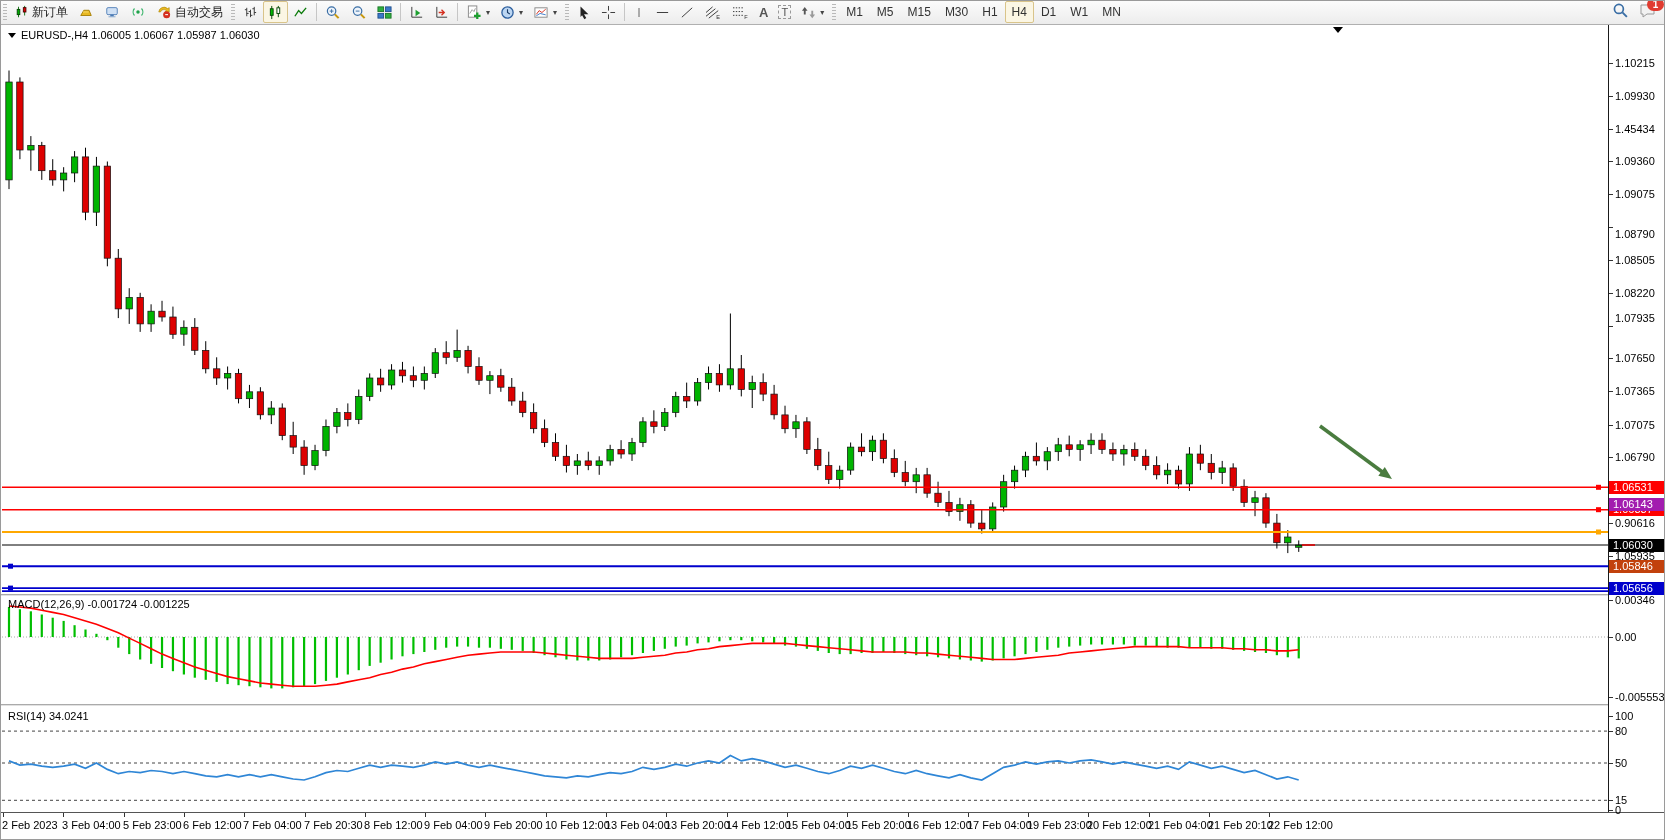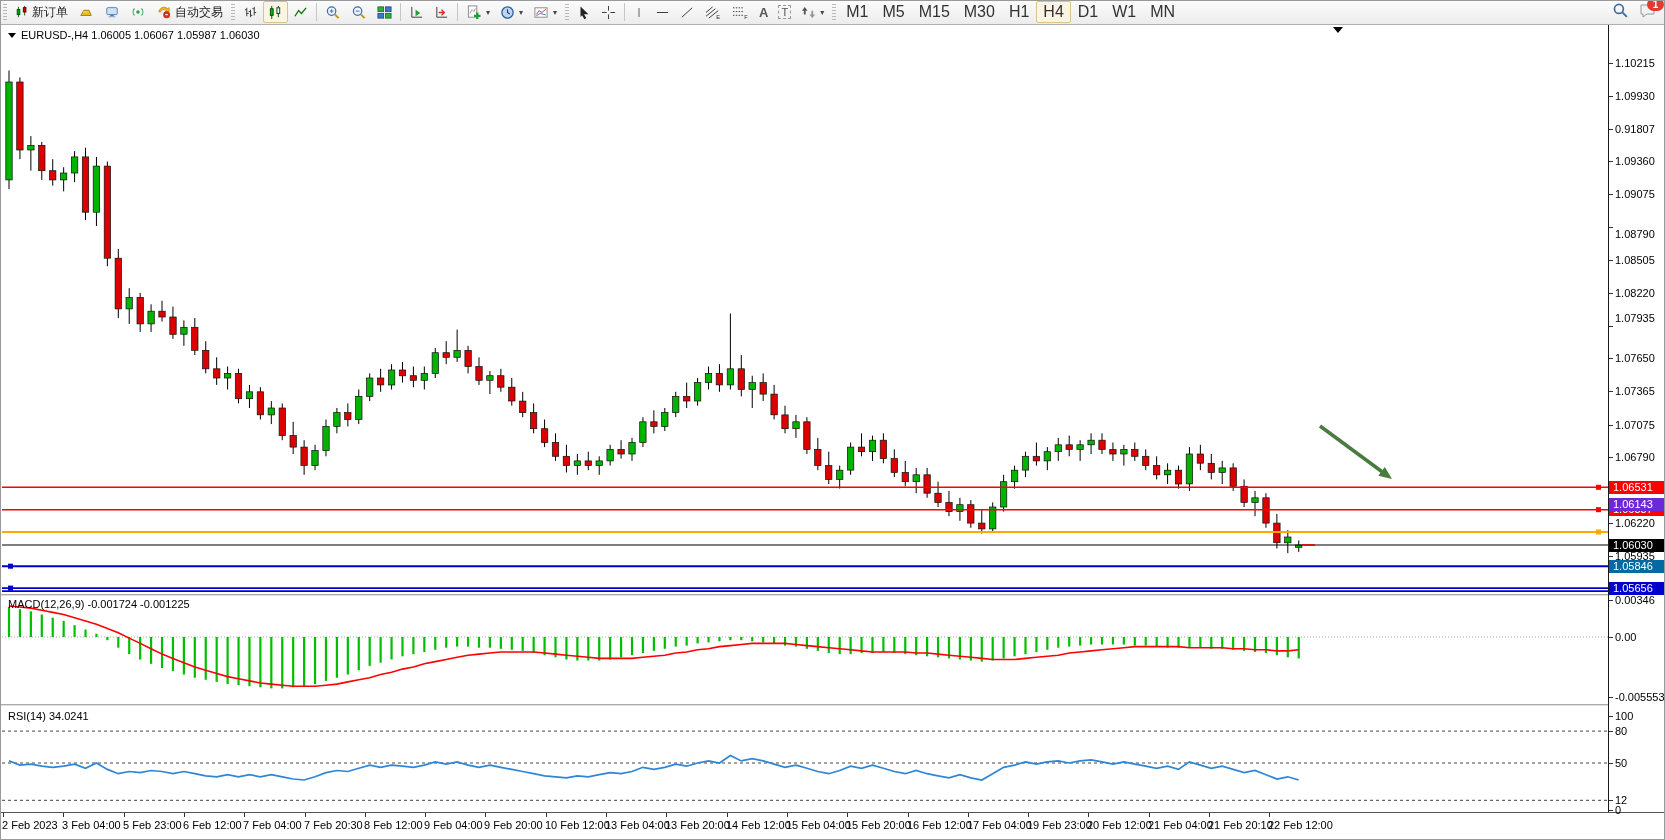--- a/index.html
+++ b/index.html
@@ -14,21 +14,21 @@
            font-size:12px;color:#222;z-index:20;}
   .tb-grip{width:4px;height:16px;margin:0 3px;
            background-image:repeating-linear-gradient(to bottom,#b9b9b9 0 1px,transparent 1px 3px);}
   .tb-sep{width:1px;height:18px;background:#c6c6c6;margin:0 3px;}
   .tb-btn{height:20px;display:flex;align-items:center;gap:3px;padding:0 4px;
           border:1px solid transparent;border-radius:2px;cursor:default;white-space:nowrap;}
   .tb-btn.active{background:#fbf6e4;border:1px solid #d9c48a;}
   .tb-btn svg{display:block;}
   .dd{font-size:8px;color:#444;margin-left:1px;}
   .tf-group{display:flex;align-items:center;}
-  .tf-group .tb-btn{padding:0 6px;font-size:16px;color:#333;}
+  .tf-group .tb-btn{padding:0 6px;font-size:12px;color:#333;}
   .tb-right{margin-left:auto;display:flex;align-items:center;margin-right:8px;}
   .chat-wrap{position:relative;margin-left:10px;}
   .chat-badge{position:absolute;top:-5px;right:-7px;background:#e03c31;color:#fff;
               font-size:10px;font-weight:bold;border-radius:8px;min-width:13px;height:13px;
               line-height:13px;text-align:center;padding:0 2px;}
   
   .pane-svg{position:absolute;left:2px;background:#fff;}
   #main-svg{top:24px;width:1606px;height:570px;}
   #macd-svg{top:596px;width:1606px;height:108px;}
   #rsi-svg{top:706px;width:1606px;height:106px;}
@@ -721,21 +721,21 @@
     <line x1="0" y1="94.3" x2="1606" y2="94.3" stroke="#444" stroke-width="1" stroke-dasharray="3,3"></line>
     <polyline fill="none" stroke="#2f86d6" stroke-width="1.7" points="7.0,54.9 17.9,59.1 28.9,58.1 39.8,60.2 50.7,61.3 61.6,60.2 72.6,58.1 83.5,62.3 94.4,57.0 105.4,63.4 116.3,67.7 127.2,65.5 138.2,66.6 149.1,64.5 160.0,65.5 170.9,67.7 181.9,65.5 192.8,67.7 203.7,69.8 214.7,70.8 225.6,68.7 236.5,70.8 247.5,68.7 258.4,70.8 269.3,68.7 280.3,70.8 291.2,73.0 302.1,74.0 313.0,70.8 324.0,66.6 334.9,64.5 345.8,65.5 356.8,62.3 367.7,59.1 378.6,61.3 389.6,59.1 400.5,60.2 411.4,61.3 422.3,59.1 433.3,55.9 444.2,58.1 455.1,55.9 466.1,59.1 477.0,61.3 487.9,59.1 498.8,61.3 509.8,63.4 520.7,65.5 531.6,67.7 542.6,69.8 553.5,70.8 564.4,71.9 575.4,69.8 586.3,70.8 597.2,68.7 608.1,66.6 619.1,67.7 630.0,65.5 640.9,61.3 651.9,63.4 662.8,61.3 673.7,58.1 684.7,60.2 695.6,57.0 706.5,54.9 717.4,57.0 728.4,49.5 739.3,54.9 750.2,52.7 761.2,54.9 772.1,58.1 783.0,61.3 794.0,59.1 804.9,62.3 815.8,65.5 826.8,67.7 837.7,64.5 848.6,60.2 859.5,62.3 870.5,59.1 881.4,62.3 892.3,65.5 903.3,67.7 914.2,64.5 925.1,67.7 936.0,69.8 947.0,71.9 957.9,68.7 968.8,71.9 979.8,74.0 990.7,67.7 1001.6,61.3 1012.6,59.1 1023.5,55.9 1034.4,58.1 1045.3,55.9 1056.3,54.9 1067.2,57.0 1078.1,54.9 1089.1,53.8 1100.0,55.9 1110.9,58.1 1121.9,55.9 1132.8,58.1 1143.7,60.2 1154.6,62.3 1165.6,60.2 1176.5,63.4 1187.4,55.9 1198.4,59.1 1209.3,62.3 1220.2,60.2 1231.2,63.4 1242.1,66.6 1253.0,64.5 1264.0,68.7 1274.9,73.0 1285.8,70.8 1296.7,74.0"></polyline>
   </svg>
 
 <div class="price-axis" id="price-axis">
     <div class="axis-tick" style="top:39px"></div>
     <div class="axis-lbl" style="top:33px">1.10215</div>
     <div class="axis-tick" style="top:72px"></div>
     <div class="axis-lbl" style="top:66px">1.09930</div>
     <div class="axis-tick" style="top:105px"></div>
-    <div class="axis-lbl" style="top:99px">0.91807</div>
+    <div class="axis-lbl" style="top:99px">1.45434</div>
     <div class="axis-tick" style="top:137px"></div>
     <div class="axis-lbl" style="top:131px">1.09360</div>
     <div class="axis-tick" style="top:170px"></div>
     <div class="axis-lbl" style="top:164px">1.09075</div>
     <div class="axis-tick" style="top:203px"></div>
     <div class="axis-lbl" style="top:204px">1.08790</div>
     <div class="axis-tick" style="top:236px"></div>
     <div class="axis-lbl" style="top:230px">1.08505</div>
     <div class="axis-tick" style="top:269px"></div>
     <div class="axis-lbl" style="top:263px">1.08220</div>
@@ -745,43 +745,43 @@
     <div class="axis-lbl" style="top:328px">1.07650</div>
     <div class="axis-tick" style="top:367px"></div>
     <div class="axis-lbl" style="top:361px">1.07365</div>
     <div class="axis-tick" style="top:401px"></div>
     <div class="axis-lbl" style="top:395px">1.07075</div>
     <div class="axis-tick" style="top:433px"></div>
     <div class="axis-lbl" style="top:427px">1.06790</div>
     <div class="axis-tick" style="top:466px"></div>
     <div class="axis-lbl" style="top:460px">1.06505</div>
     <div class="axis-tick" style="top:499px"></div>
-    <div class="axis-lbl" style="top:493px">1.06220</div>
+    <div class="axis-lbl" style="top:493px">0.90616</div>
     <div class="axis-tick" style="top:532px"></div>
     <div class="axis-lbl" style="top:526px">1.05935</div>
     <div class="axis-badge" style="top:457px;background:#ff0000">1.06531</div>
     <div class="axis-badge" style="top:479px;background:#ff0000">1.06337</div>
-    <div class="axis-badge" style="top:474px;background:#6d28d9">1.06143</div>
+    <div class="axis-badge" style="top:474px;background:#a21caf">1.06143</div>
     <div class="axis-badge" style="top:515px;background:#000000">1.06030</div>
-    <div class="axis-badge" style="top:536px;background:#0369a1">1.05846</div>
+    <div class="axis-badge" style="top:536px;background:#c2410c">1.05846</div>
     <div class="axis-badge" style="top:558px;background:#0000cc">1.05656</div>
     <div class="axis-tick" style="top:576px"></div>
     <div class="axis-lbl" style="top:570px">0.00346</div>
     <div class="axis-tick" style="top:613px"></div>
     <div class="axis-lbl" style="top:607px">0.00</div>
     <div class="axis-tick" style="top:673px"></div>
     <div class="axis-lbl" style="top:667px">-0.005553</div>
     <div class="axis-tick" style="top:692px"></div>
     <div class="axis-lbl" style="top:686px">100</div>
     <div class="axis-tick" style="top:707px"></div>
     <div class="axis-lbl" style="top:701px">80</div>
     <div class="axis-tick" style="top:739px"></div>
     <div class="axis-lbl" style="top:733px">50</div>
     <div class="axis-tick" style="top:776px"></div>
-    <div class="axis-lbl" style="top:770px">12</div>
+    <div class="axis-lbl" style="top:770px">15</div>
     <div class="axis-tick" style="top:786px"></div>
     <div class="axis-lbl" style="top:780px">0</div>
   </div>
 <div class="time-axis" id="time-axis">
     <div class="time-tick" style="left:3px"></div>
     <div class="time-lbl" style="left:2px">2 Feb 2023</div>
     <div class="time-tick" style="left:63px"></div>
     <div class="time-lbl" style="left:62px">3 Feb 04:00</div>
     <div class="time-tick" style="left:124px"></div>
     <div class="time-lbl" style="left:123px">5 Feb 23:00</div>

